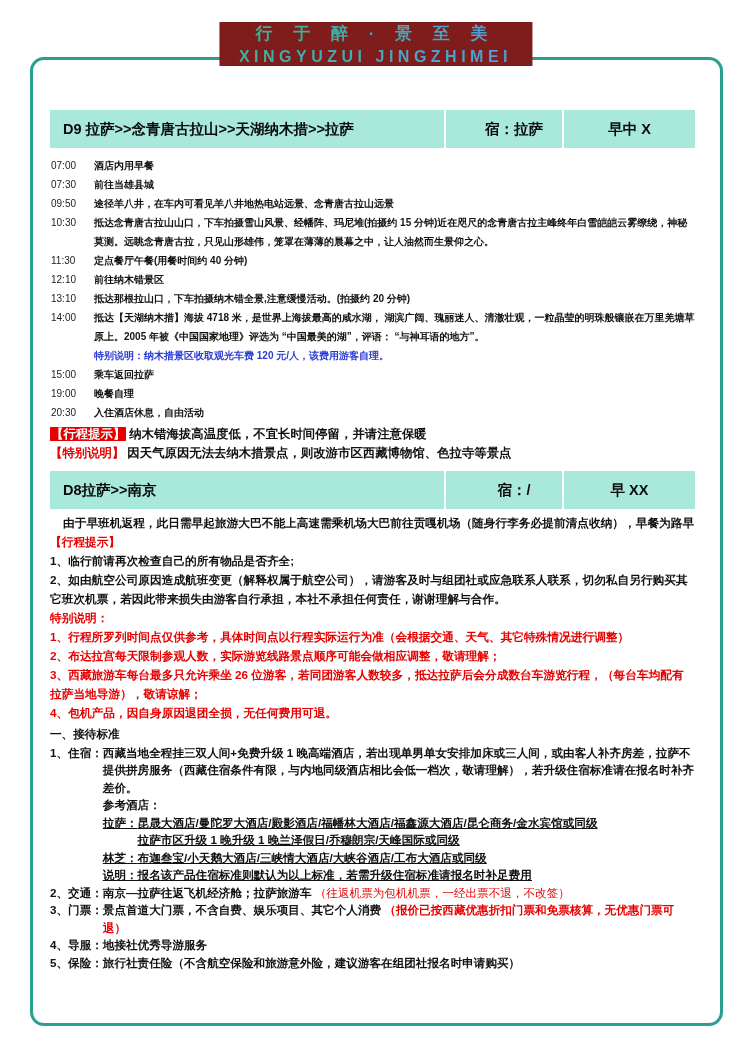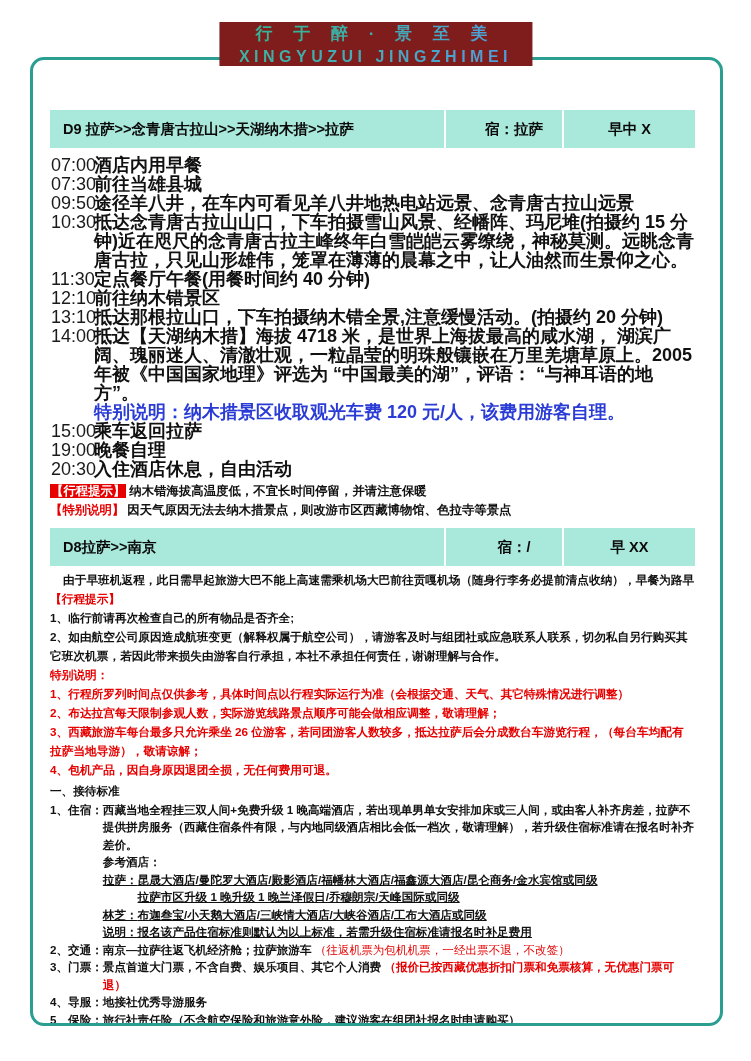--- a/index.html
+++ b/index.html
@@ -25,21 +25,21 @@
 
   
   .day-bar{height:38px;background:#a9e9db;display:flex;align-items:center;
            font-size:14.5px;font-weight:bold;color:#0a0a0a;}
   .day-title{flex:1;padding-left:13px;}
   .vdiv{width:2px;align-self:stretch;background:#ffffff;}
   .cell-stay{width:96px;text-align:center;margin-left:20px;}
   .cell-meals{width:131px;text-align:center;}
 
   
-  .timeline{padding:8px 0 3px 1px;font-size:18px;line-height:19px;}
+  .timeline{padding:8px 0 3px 1px;font-size:10px;line-height:19px;}
   .t-row{display:flex;}
   .t-time{width:34px;margin-right:9px;flex-shrink:0;font-weight:normal;color:#1a1a1a;}
   .t-text{flex:1;font-weight:bold;}
   .t-note{margin-left:43px;color:#2a3cd5;font-weight:bold;}
 
   .tip-row,.special-row{font-size:12.4px;line-height:19px;font-weight:bold;}
   .tip-badge{background:#e60000;color:#ffffff;padding:0 1px;margin-right:3px;}
   .special-label{color:#e60000;margin-right:3px;}
 
   .bar2{margin-top:8px;}

